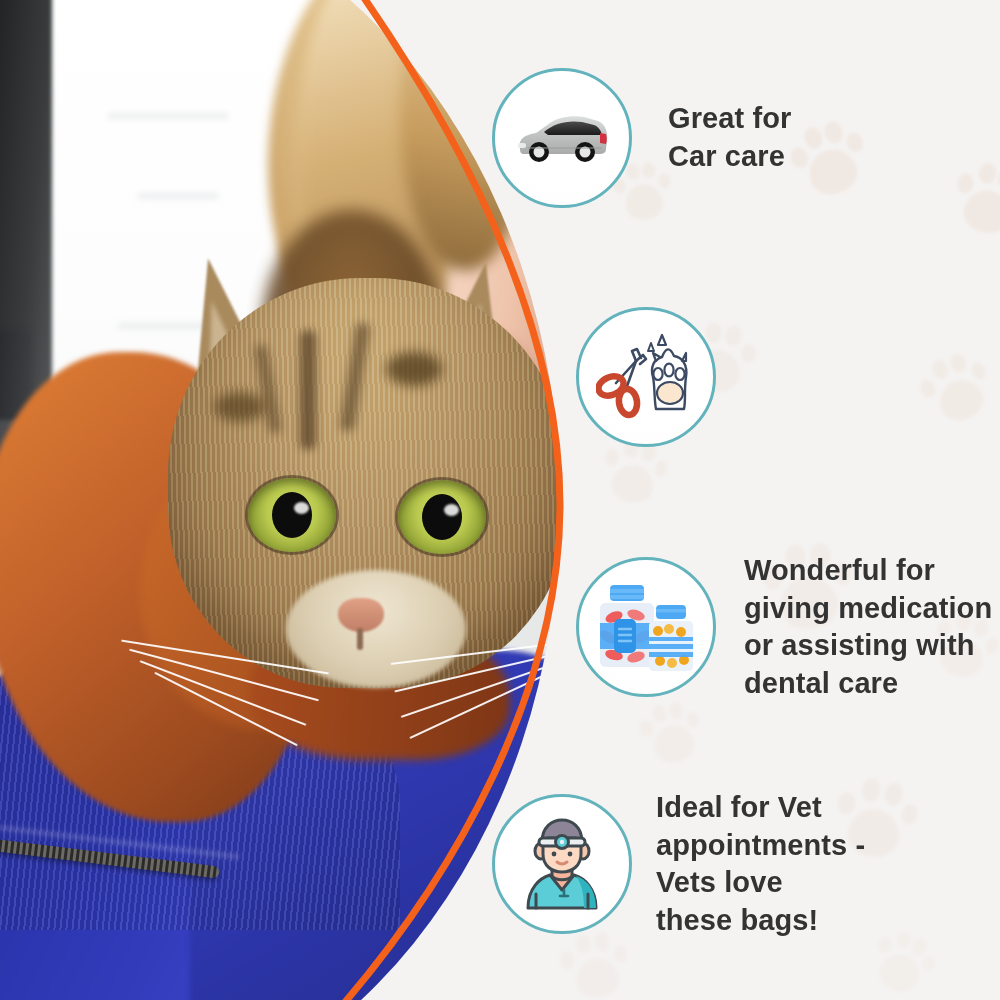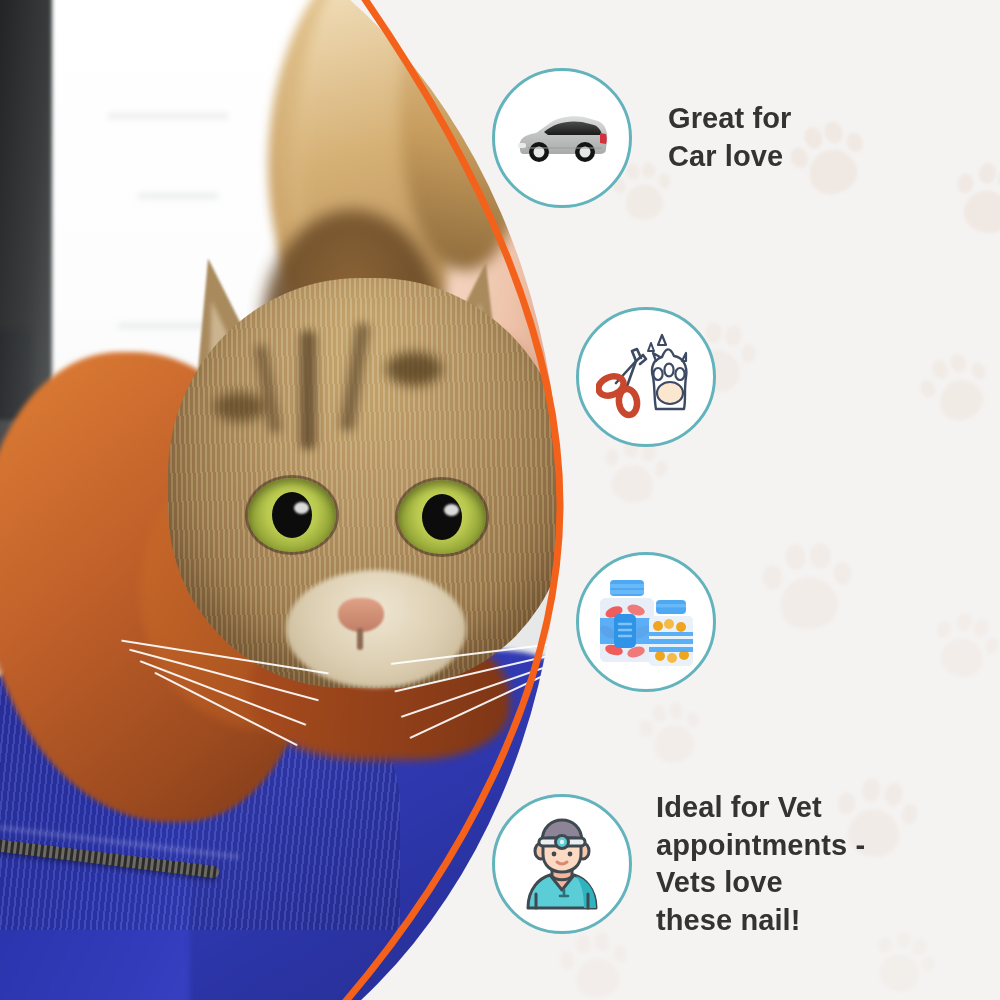--- a/index.html
+++ b/index.html
@@ -362,21 +362,21 @@
             <rect x="4" y="34" width="8" height="5" rx="2" fill="#e9eaea"></rect>
             <circle cx="25" cy="43" r="10" fill="#141414"></circle>
             <circle cx="25" cy="43" r="5.5" fill="#e6e7e7"></circle>
             <circle cx="71" cy="43" r="10" fill="#141414"></circle>
             <circle cx="71" cy="43" r="5.5" fill="#e6e7e7"></circle>
             <path d="M14 39 L88 39" stroke="#9a9c9c" stroke-width="1"></path>
           </svg>
         </span>
       </div>
       <div class="ftext">Great for
-Car love</div>
+Car care</div>
     </div>
 
     <div class="feature" id="f2">
       <div class="badge">
         <span>
           <svg width="100" height="92" viewBox="0 0 100 92">
 
             <g fill="none" stroke="#3c4a63" stroke-width="2.6" stroke-linecap="round" stroke-linejoin="round">
               <path d="M20 52 L40 30"></path>
               <path d="M30 58 L40 30"></path>
@@ -449,20 +449,24 @@
               <rect x="55" y="70" width="44" height="3" fill="#e8f2fb"></rect>
             </g>
             <defs>
               <clipPath id="smallclip">
                 <path d="M60 42 h34 a5 5 0 0 1 5 5 v40 a5 5 0 0 1 -5 5 h-34 a5 5 0 0 1 -5 -5 v-40 a5 5 0 0 1 5 -5 z"></path>
               </clipPath>
             </defs>
           </svg>
         </span>
       </div>
+      <div class="ftext">Wonderful for
+giving medication
+or assisting with
+dental care</div>
     </div>
 
     <div class="feature" id="f4">
       <div class="badge">
         <span>
           <svg width="96" height="96" viewBox="0 0 96 96">
 
             <path d="M14 92 C14 72, 26 62, 36 59 L60 59 C70 62, 82 72, 82 92 Z" fill="#5bcdd6" stroke="#3f4a50" stroke-width="3" stroke-linejoin="round"></path>
             <path d="M62 60 C72 63, 82 73, 82 92 L70 92 C70 74, 66 66, 62 60 Z" fill="#2fb4bf"></path>
 
@@ -490,17 +494,17 @@
             <path d="M50 74 l0 6" stroke="#2b6f78" stroke-width="2.6" stroke-linecap="round"></path>
 
             <path d="M22 78 l0 14" stroke="#3f4a50" stroke-width="3" stroke-linecap="round"></path>
             <path d="M74 78 l0 14" stroke="#3f4a50" stroke-width="3" stroke-linecap="round"></path>
           </svg>
         </span>
       </div>
       <div class="ftext">Ideal for Vet
 appointments -
 Vets love
-these nail!</div>
+these bags!</div>
     </div>
 
   </div>
 </div>
 
 </body></html>

